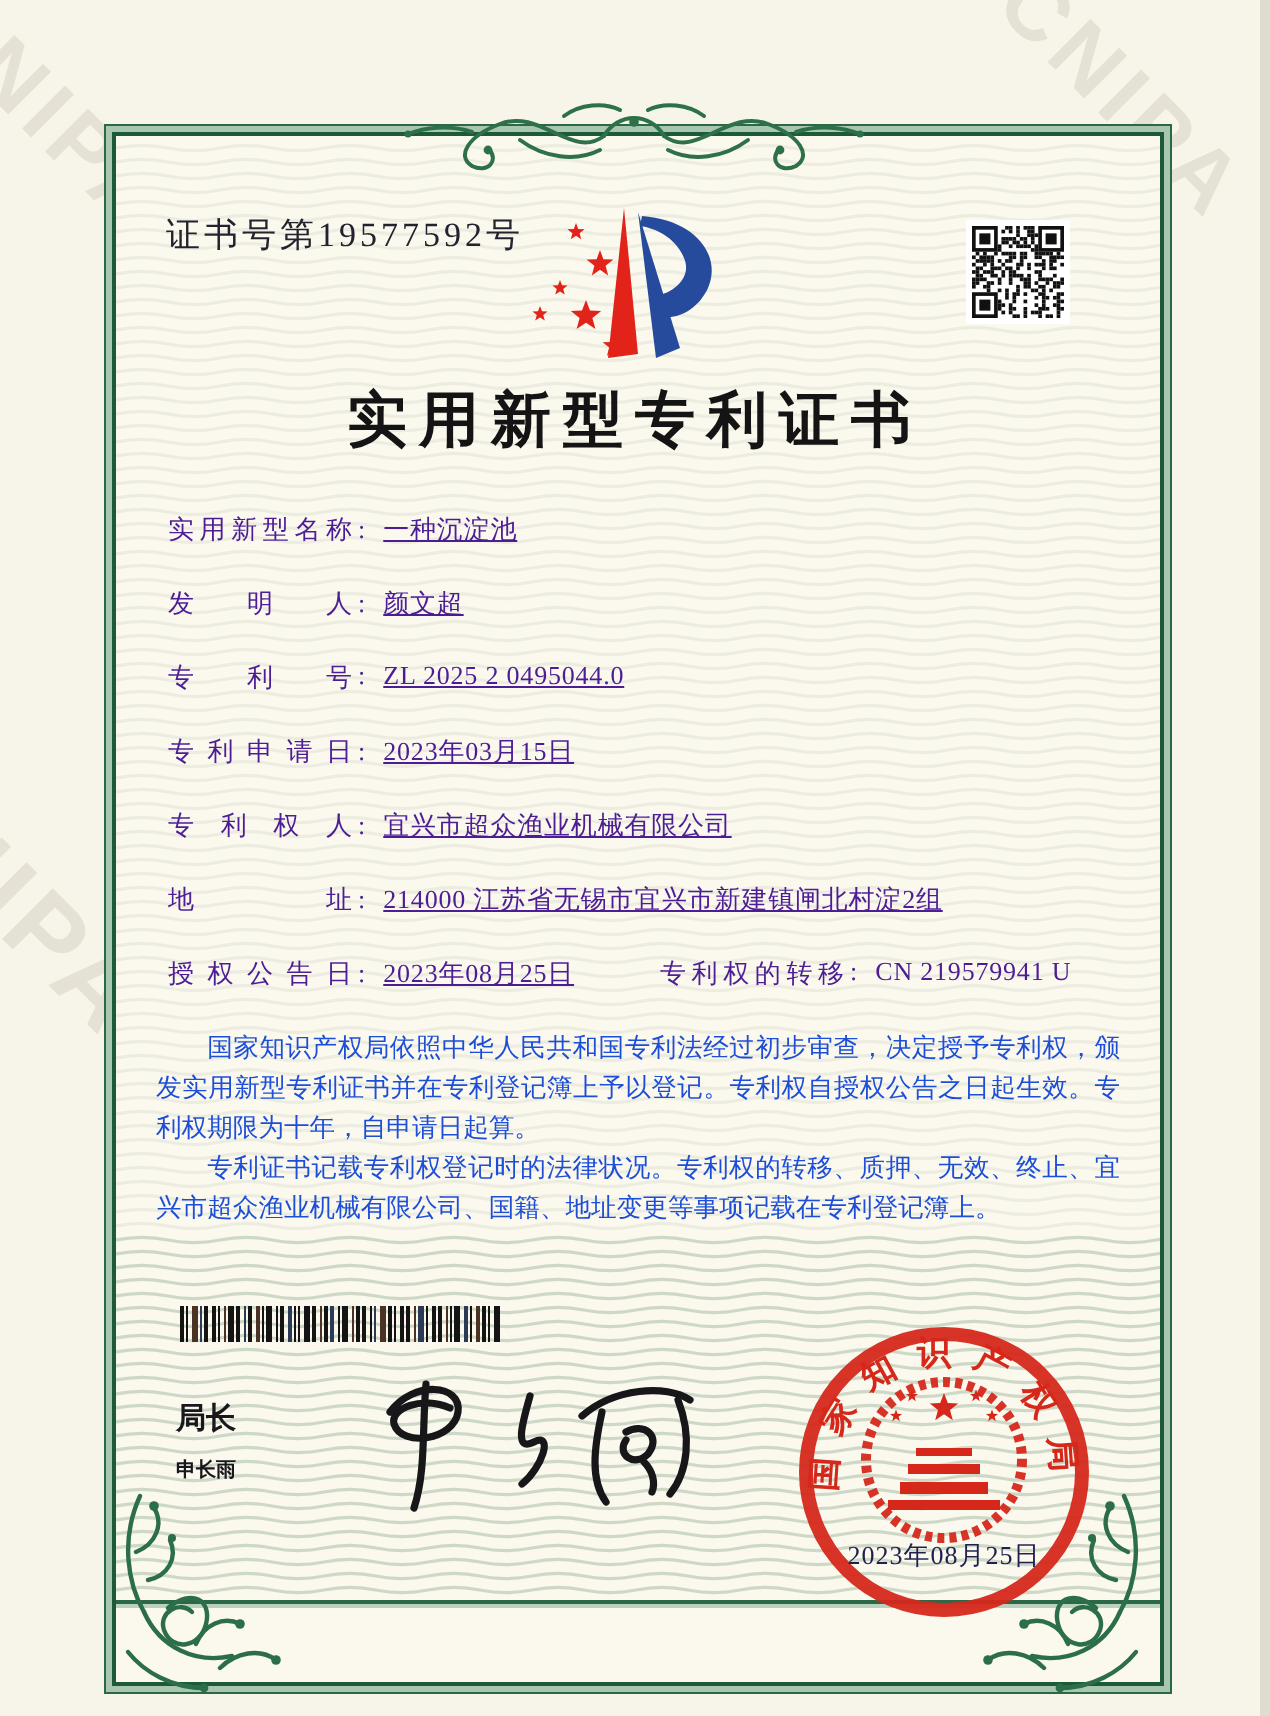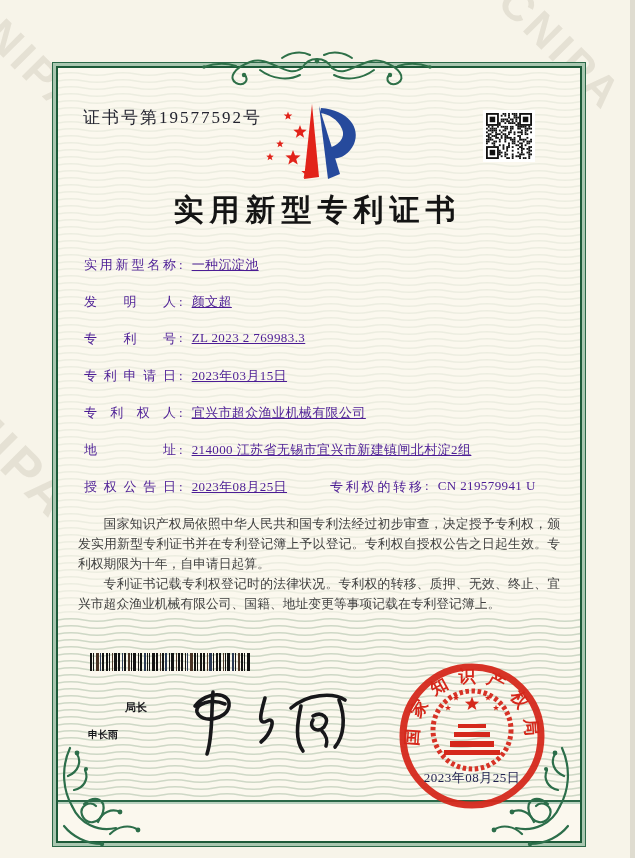--- a/index.html
+++ b/index.html
@@ -26,26 +26,26 @@
   .title{position:absolute;left:0;top:190px;width:100%;text-align:center;
          font-size:30px;font-weight:bold;letter-spacing:6px;color:#141414;}
   
   .frow{position:absolute;left:84px;font-size:13px;color:#4c1d95;white-space:nowrap;text-decoration:underline;}
   .flabel{display:inline-block;width:92px;text-align:justify;text-align-last:justify;vertical-align:top;}
   .fcolon{display:inline-block;margin:0 9px 0 3px;}
   .fvalue{letter-spacing:.4px;}
   .grant-right{position:absolute;left:246px;top:0;white-space:nowrap;}
   
   .law{position:absolute;left:78px;top:514px;width:482px;font-size:12.8px;line-height:20px;
-       color:#404040;text-align:justify;}
+       color:#1d4ed8;text-align:justify;}
   .law p{margin:0;text-indent:2em;}
   
   .barcode{position:absolute;left:90px;top:653px;}
   .sig-title{position:absolute;left:88px;top:700px;font-family:"Liberation Sans", sans-serif;
-             font-weight:bold;font-size:11px;color:#18181c;margin-left:37px;}
+             font-weight:bold;font-size:15px;color:#18181c;}
   .sig-name{position:absolute;left:88px;top:728px;font-family:"Liberation Sans", sans-serif;
             font-weight:bold;font-size:10px;color:#18181c;}
   .sig-hand{position:absolute;left:185px;top:680px;}
   
   .seal{position:absolute;left:397px;top:658px;}
   .seal text{font-family:"Liberation Serif", serif;}
   
   .footer{position:absolute;left:0;top:811px;width:635px;text-align:center;
           font-size:12.5px;color:#2c2c34;letter-spacing:1px;}
   
@@ -489,21 +489,21 @@
 
   <div class="title">实用新型专利证书</div>
 
   <div class="frow" style="top:256px;">
     <span class="flabel">实用新型名称</span><span class="fcolon">:</span><span class="fvalue">一种沉淀池</span>
   </div>
   <div class="frow" style="top:293px;">
     <span class="flabel">发明人</span><span class="fcolon">:</span><span class="fvalue">颜文超</span>
   </div>
   <div class="frow" style="top:330px;">
-    <span class="flabel">专利号</span><span class="fcolon">:</span><span class="fvalue">ZL 2023 2 769983.3</span>
+    <span class="flabel">专利号</span><span class="fcolon">:</span><span class="fvalue">ZL 2025 2 0495044.0</span>
   </div>
   <div class="frow" style="top:367px;">
     <span class="flabel">专利申请日</span><span class="fcolon">:</span><span class="fvalue">2023年03月15日</span>
   </div>
   <div class="frow" style="top:404px;">
     <span class="flabel">专利权人</span><span class="fcolon">:</span><span class="fvalue">宜兴市超众渔业机械有限公司</span>
   </div>
   <div class="frow" style="top:441px;">
     <span class="flabel">地址</span><span class="fcolon">:</span><span class="fvalue">214000 江苏省无锡市宜兴市新建镇闸北村淀2组</span>
   </div>

